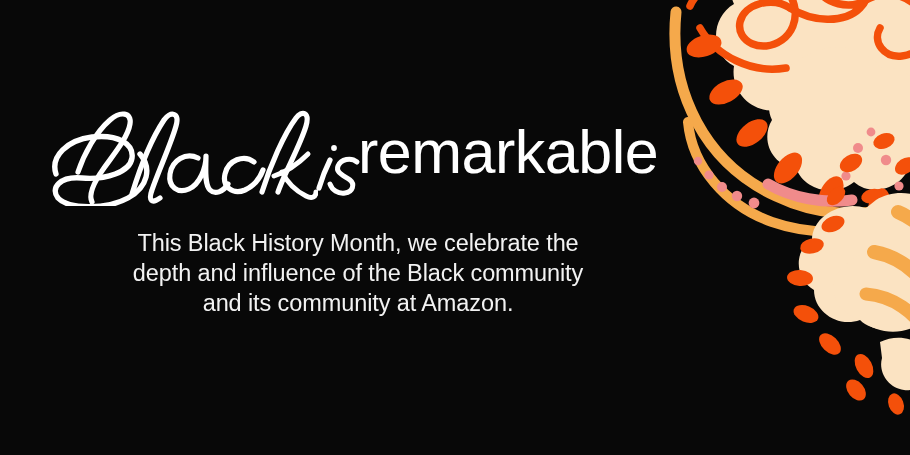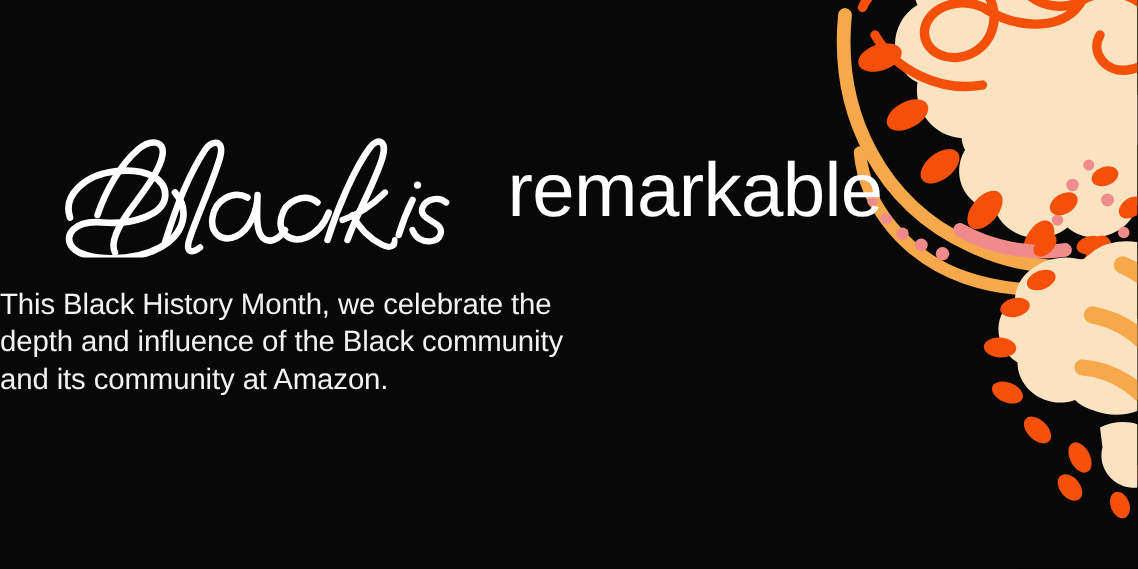--- a/index.html
+++ b/index.html
@@ -54,27 +54,27 @@
   .headline-remarkable {
     position: absolute;
     left: 358px;
     top: 14px;
     font-family: "Liberation Sans", sans-serif;
     font-size: 61px;
     font-weight: 400;
     letter-spacing: -0.5px;
     color: #ffffff;
     line-height: 1;
-    margin-left: 48px;
   }
   .subcopy {
     position: absolute;
     left: 0;
     top: 228px;
     width: 716px;
+    text-align: center;
     font-family: "Liberation Sans", sans-serif;
     font-size: 23.5px;
     font-weight: 400;
     line-height: 30px;
     color: #f2f2f2;
     letter-spacing: -0.1px;
   }
   .subcopy-line { display: block; }
 </style>
 </head>

